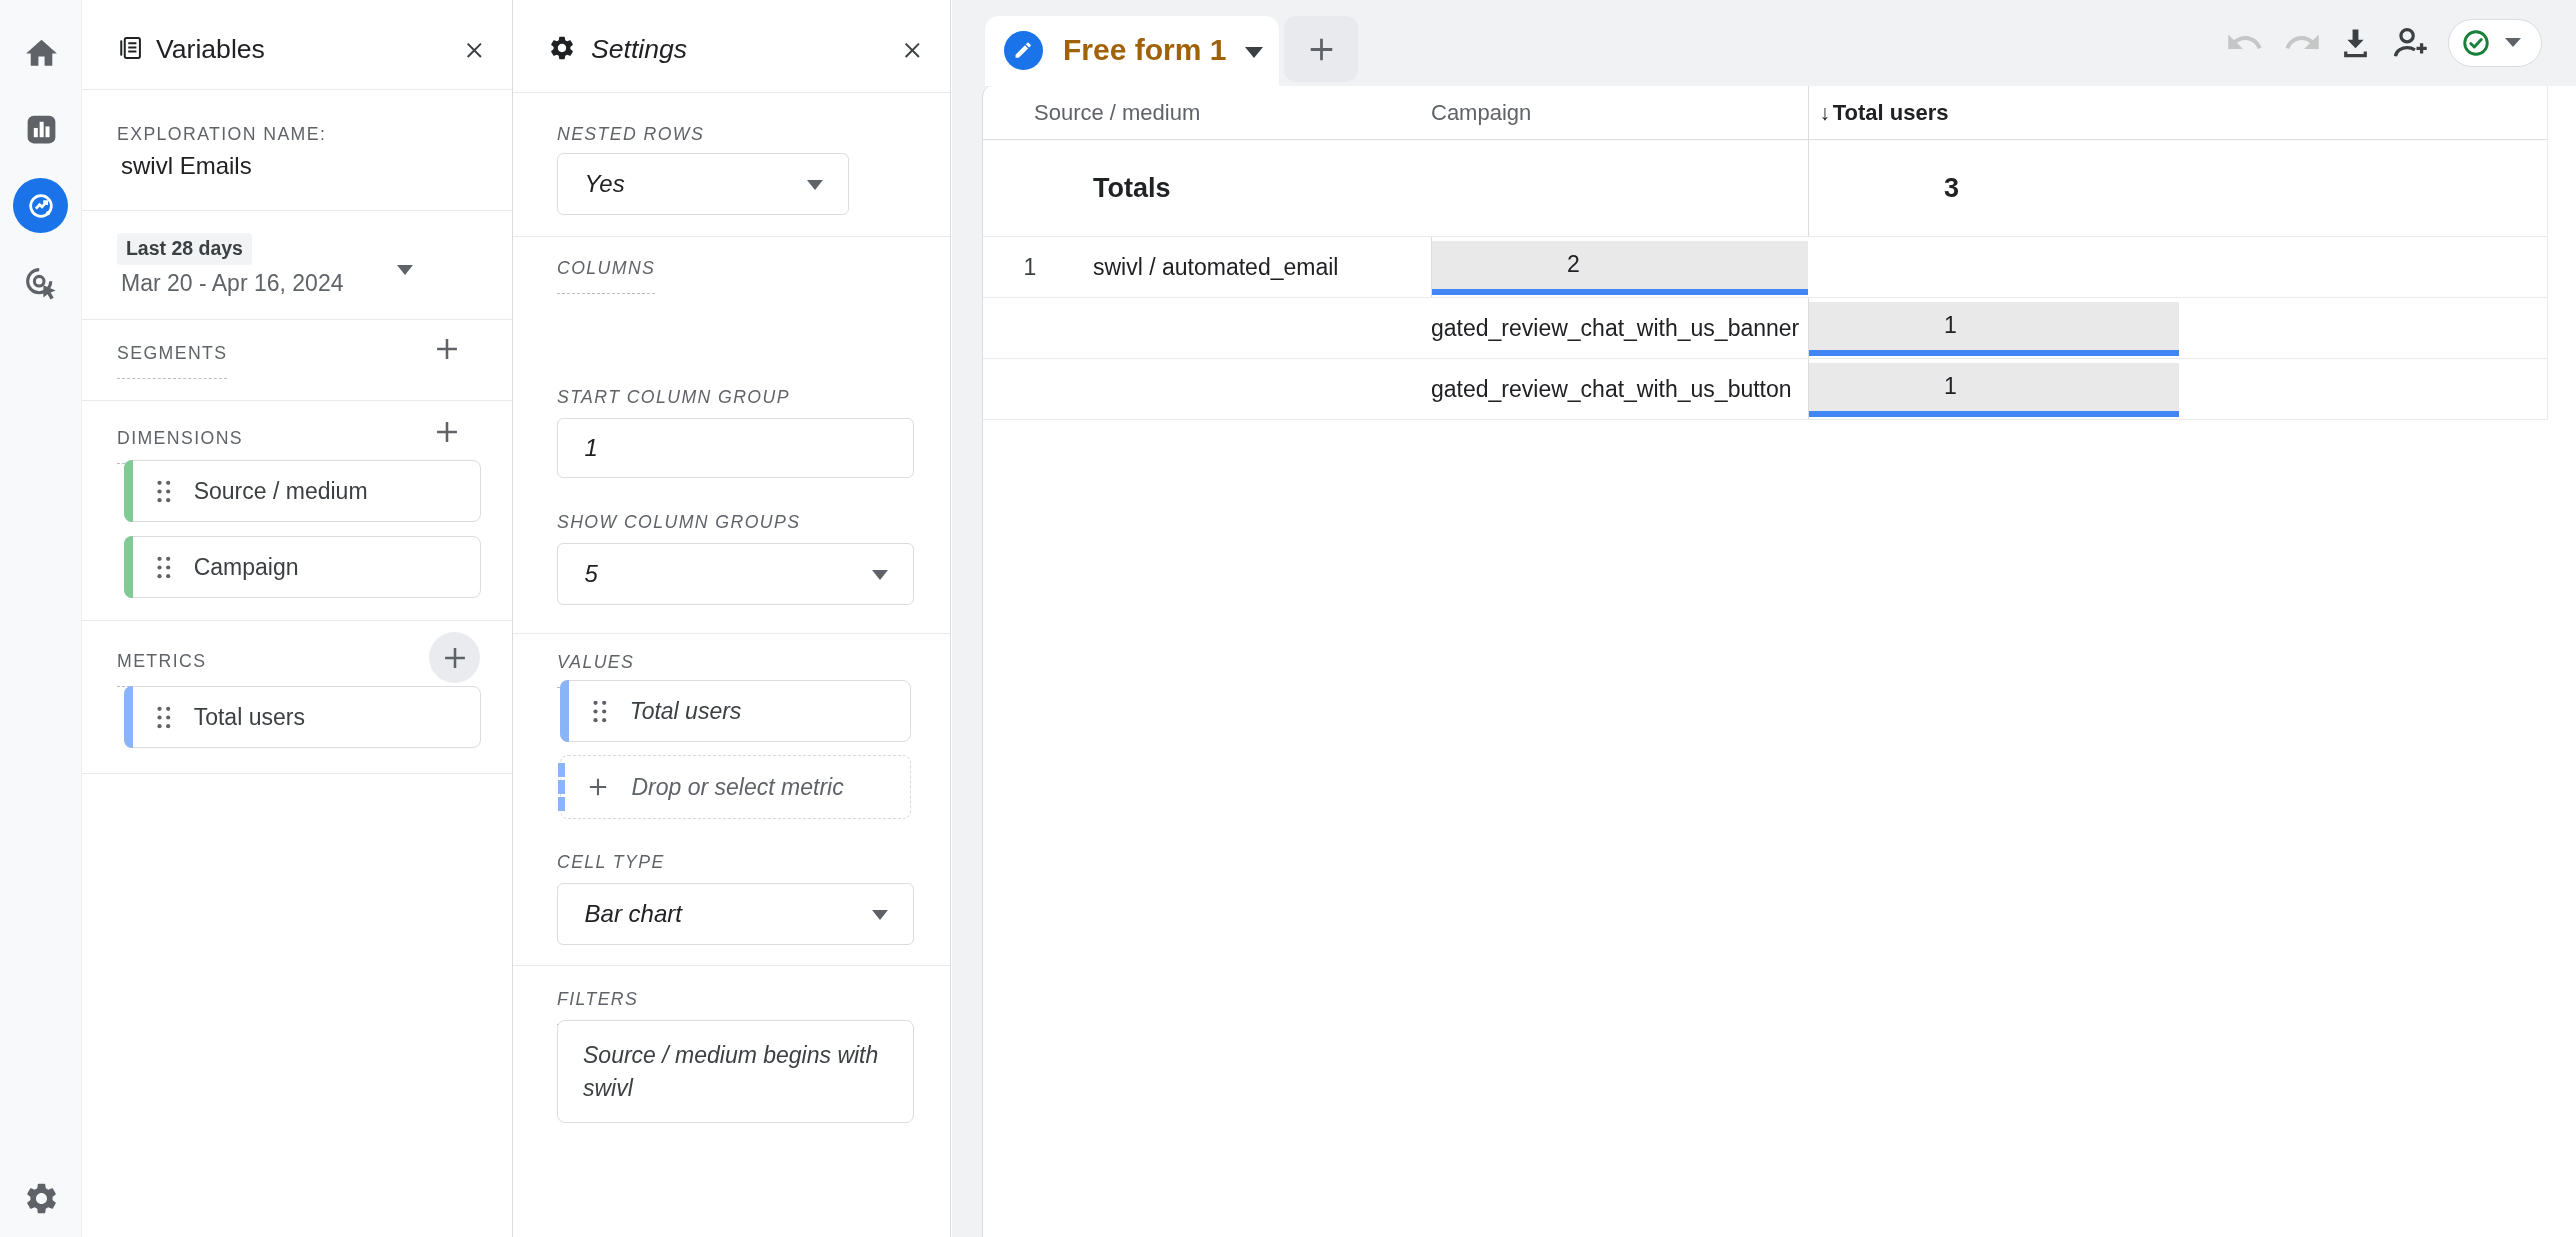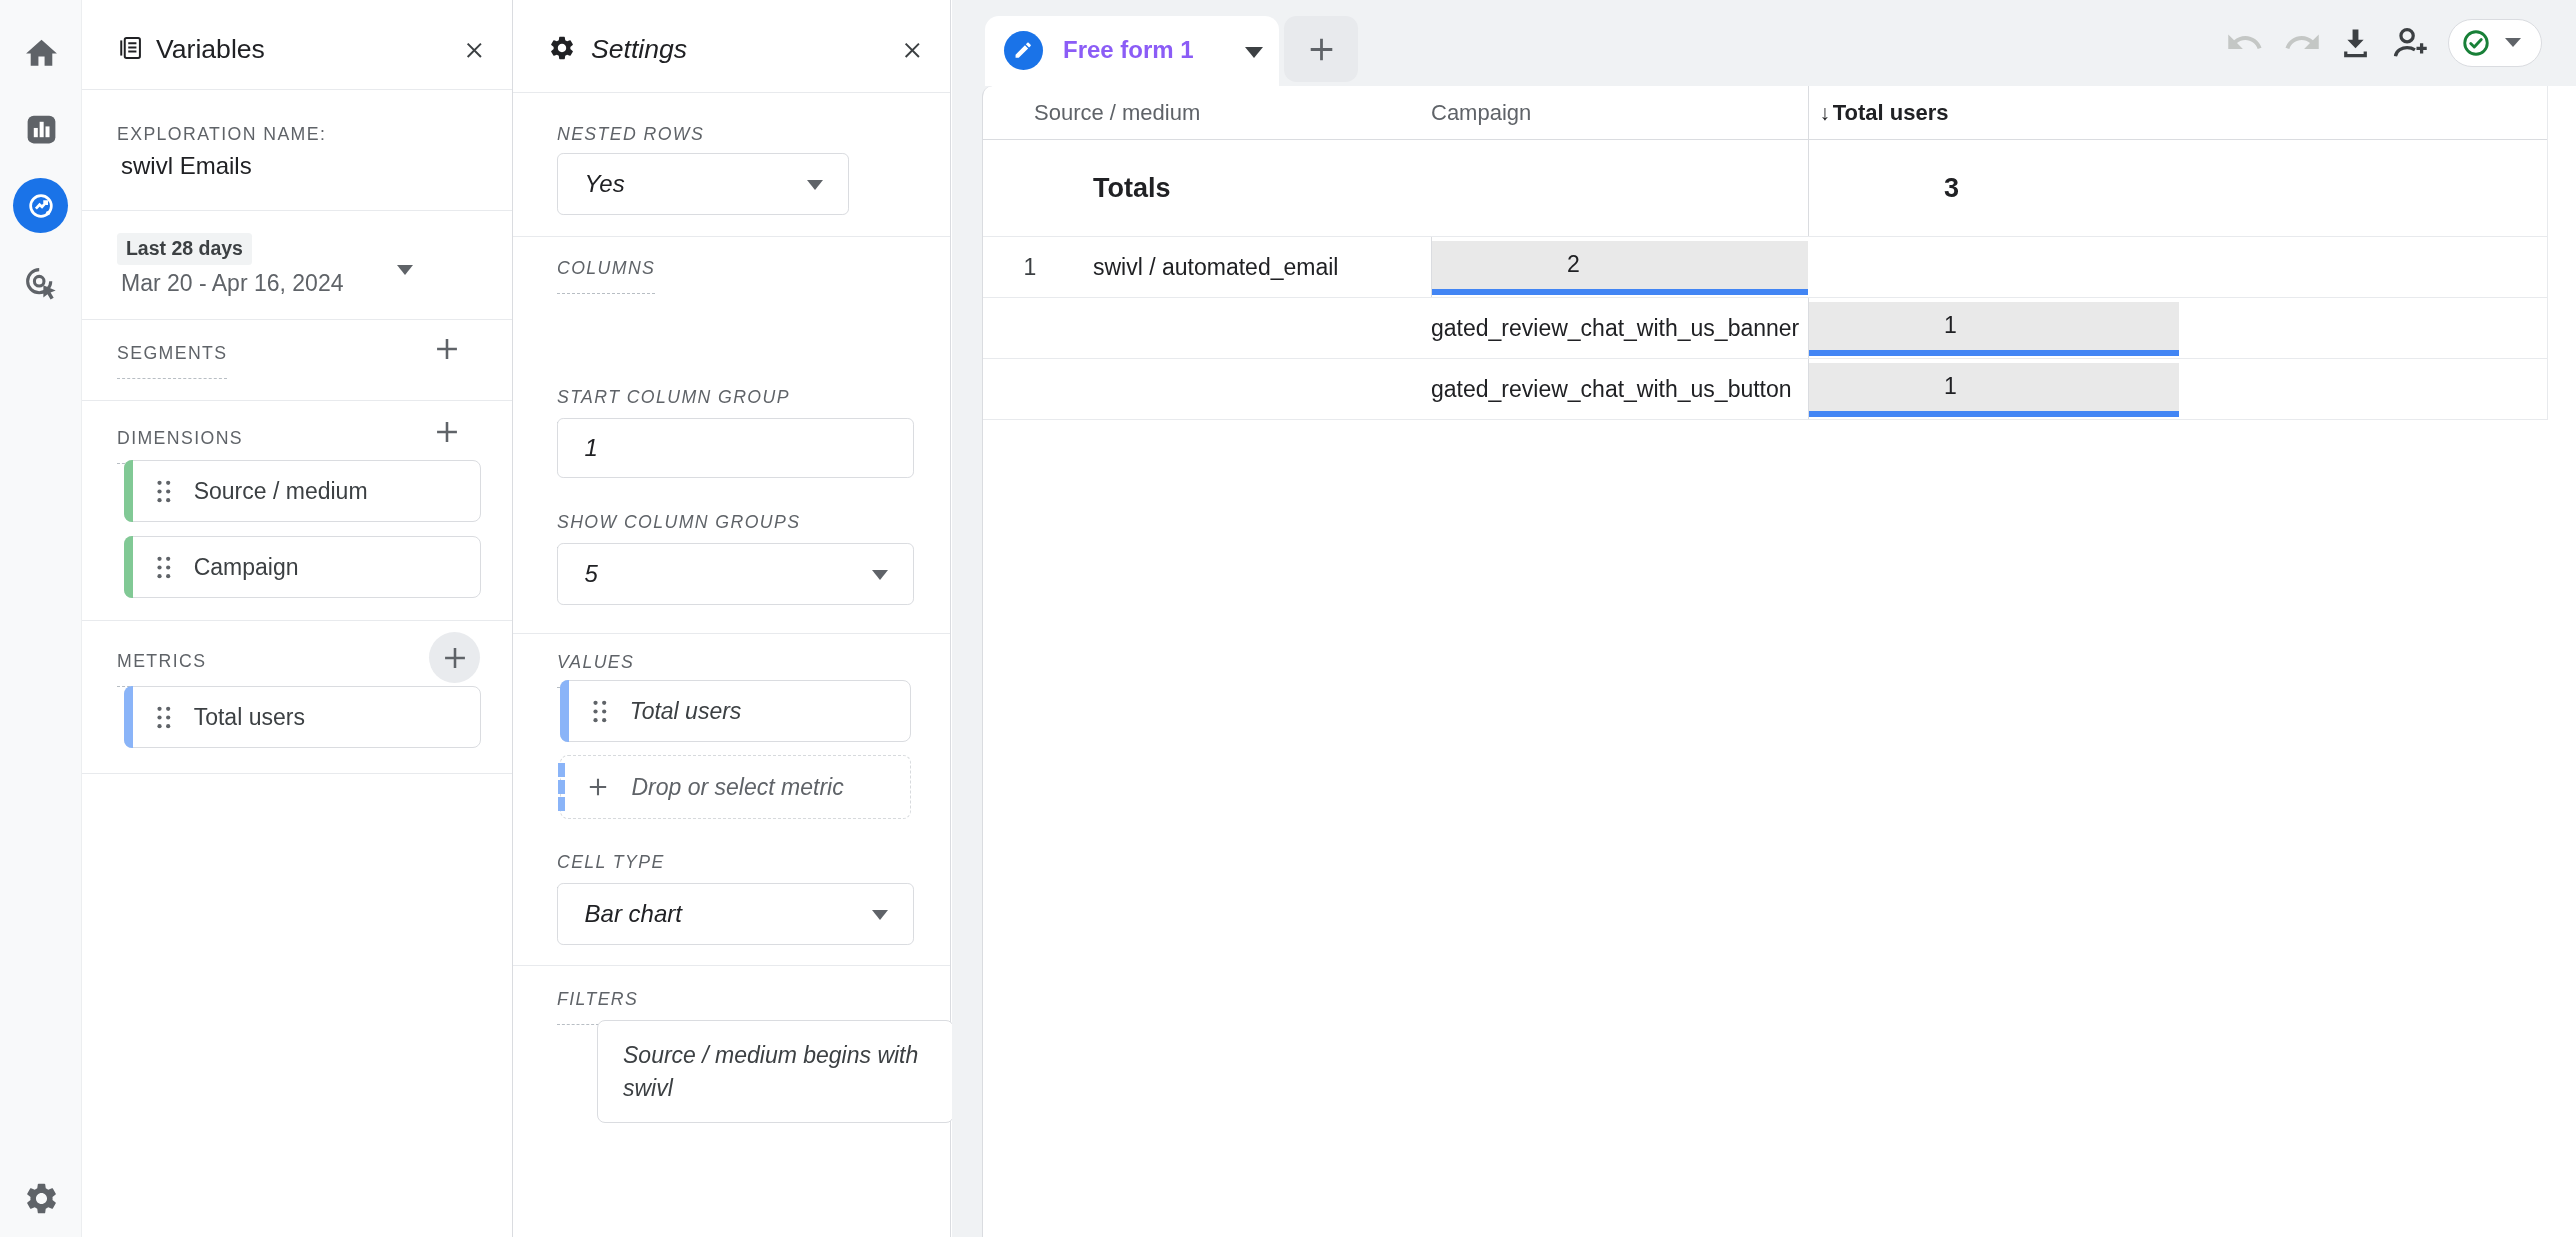--- a/index.html
+++ b/index.html
@@ -30,38 +30,38 @@
 
   .select-box { position:absolute; height:62px; border:0.9px solid #dadce0; border-radius:6.2px; background:#fff; display:flex; align-items:center; padding:0 26.6px; font-size:24px; color:#202124; cursor:pointer; }
   .select-box .caret { position:absolute; right:25px; top:50%; margin-top:-4.4px; width:0; height:0; border-left:8.9px solid transparent; border-right:8.9px solid transparent; border-top:10.6px solid #5f6368; }
   .text-input { position:absolute; height:60px; border:0.9px solid #dadce0; border-radius:6.2px; background:#fff; display:flex; align-items:center; padding:0 26.6px; font-size:24px; color:#202124; }
 
   .dropzone { position:absolute; border:1.8px dashed #d7dadd; border-radius:8px; background:#fff; display:flex; align-items:center; gap:19.5px; padding:0 23px; font-size:23px; color:#5f6368; cursor:pointer; }
   .dropzone::before { content:""; position:absolute; left:-3.5px; top:7px; bottom:7px; width:0; }
   .dropzone.edge-green::before { border-left:7px dashed #81c995; }
   .dropzone.edge-blue::before  { border-left:7px dashed #8ab4f8; }
 
-  .filter-chip { position:absolute; border:0.9px solid #dadce0; border-radius:8px; background:#fff; padding:17.7px 25px; font-size:23px; line-height:33px; color:#3c4043; cursor:pointer;margin-left:40px; }
+  .filter-chip { position:absolute; border:0.9px solid #dadce0; border-radius:8px; background:#fff; padding:17.7px 25px; font-size:23px; line-height:33px; color:#3c4043; cursor:pointer; }
 
   
   .panel-vars { left:82px; width:431px; border-right:0.9px solid #dadce0; }
   
   .panel-settings { left:513px; width:438px; border-right:0.9px solid #dadce0;font-style:italic; }
 
   .exp-name { position:absolute; font-size:24px; color:#202124; }
   .date-preset { position:absolute; background:#f1f3f4; border-radius:3.5px; padding:4.4px 8.9px; font-size:19.5px; font-weight:700; color:#3c4043; }
   .date-range { position:absolute; font-size:23px; color:#5f6368; }
   .date-caret { position:absolute; width:0; height:0; border-left:8.9px solid transparent; border-right:8.9px solid transparent; border-top:10.6px solid #5f6368; }
   .date-block { position:absolute; left:0; top:210px; width:100%; height:109px; cursor:pointer; }
 
   
   .main { position:absolute; left:952px; top:0; right:0; bottom:0; background:#f0f2f4; }
   .tab { position:absolute; left:33px; top:16px; width:294px; height:70px; background:#fff; border-radius:14px 14px 0 0; cursor:pointer; }
   .tab .pencil-circle { position:absolute; left:18.6px; top:15px; width:39px; height:39px; border-radius:50%; background:#1a73e8; display:flex; align-items:center; justify-content:center; }
-  .tab .tab-label { position:absolute; left:78px; top:0; height:70px; line-height:68px; font-size:24px; font-weight:700; color:#8b5cf6; }
+  .tab .tab-label { position:absolute; left:78px; top:0; height:70px; line-height:68px; font-size:30px; font-weight:700; color:#a16207; }
   .tab .tab-caret { position:absolute; left:260px; top:31px; width:0; height:0; border-left:9.7px solid transparent; border-right:9.7px solid transparent; border-top:11.5px solid #3c4043; }
   .plus-tab { position:absolute; left:332px; top:16px; width:74px; height:66px; background:#e8eaed; border-radius:12.4px; display:flex; align-items:center; justify-content:center; cursor:pointer; }
 
   .toolbar-btn { position:absolute; top:21px; width:42px; height:42px; display:flex; align-items:center; justify-content:center; cursor:pointer; }
   .save-pill { position:absolute; left:1496px; top:18.6px; width:94px; height:48px; background:#fff; border:0.9px solid #dadce0; border-radius:25px; display:flex; align-items:center; padding-left:11.5px; gap:14px; cursor:pointer; }
   .save-pill .pill-caret { width:0; height:0; border-left:8px solid transparent; border-right:8px solid transparent; border-top:9.7px solid #5f6368; }
 
   .canvas { position:absolute; left:30px; top:86px; right:0; bottom:0; background:#fff; border-left:0.9px solid #dadce0; border-top-left-radius:10.6px; }
   .tbl { position:absolute; left:0; top:0; width:1565px; border-right:0.9px solid #e8eaed; }
 

